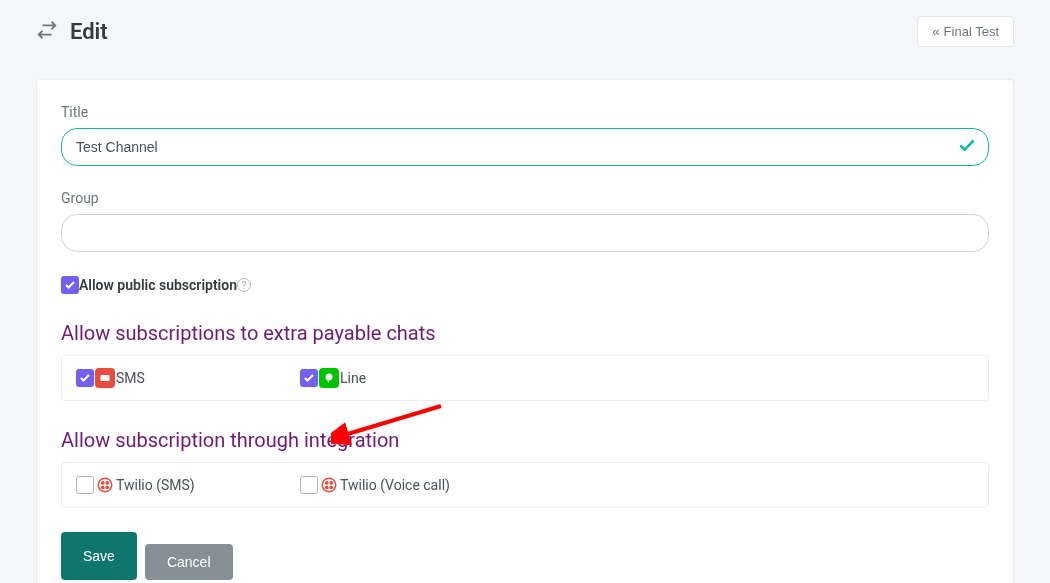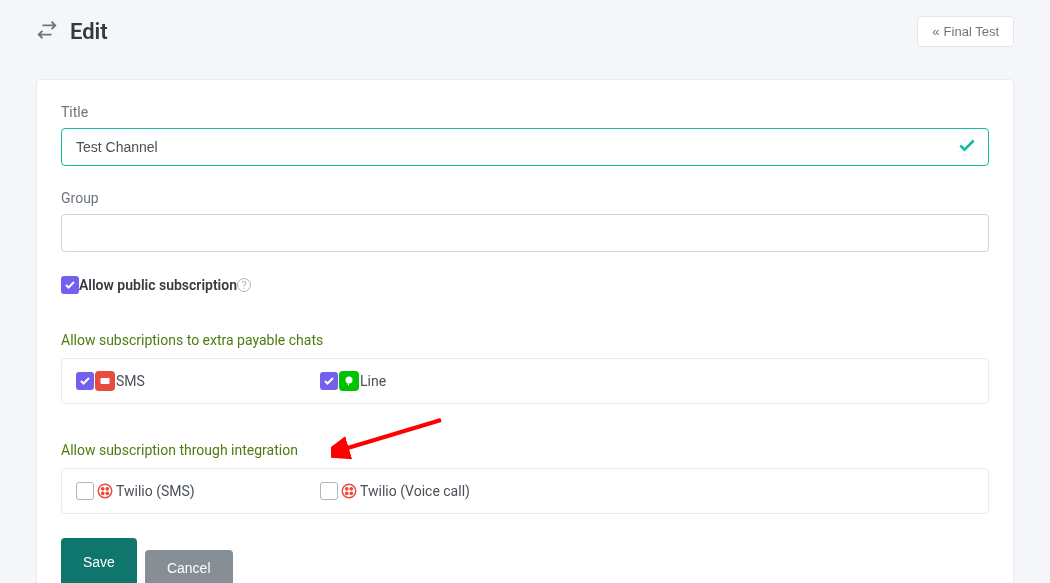--- a/index.html
+++ b/index.html
@@ -54,21 +54,21 @@
     }
     .label-bold {
       font-size: 14px;
       color: #343a40;
       font-weight: 600;
     }
     .text-input {
       width: 100%;
       padding: 10px 38px 10px 14px;
       border: 1px solid #ced4da;
-      border-radius: 4px;
+      border-radius: 16px;
       font-size: 14px;
       color: #495057;
     }
     .text-input.valid { border-color: #10bca0; }
     .input-wrap { position: relative; }
     .valid-icon {
       position: absolute;
       right: 12px;
       top: 50%;
       transform: translateY(-50%);
@@ -88,37 +88,37 @@
       align-items: center;
       justify-content: center;
       cursor: pointer;
       flex-shrink: 0;
     }
     .cb.checked { background: #7460ee; }
     .cb.unchecked { border: 1.5px solid #adb5bd; background: #fff; }
     .cb svg { stroke: #fff; }
     .help-icon { color: #adb5bd; font-size: 11px; border:1px solid #adb5bd; border-radius:50%; width:14px; height:14px; display:inline-flex; align-items:center; justify-content:center;}
     .section-label {
-      font-size: 14px;
-      color: #4d7c0f;
+      font-size: 20px;
+      color: #701a75;
       margin-bottom: 10px;
-      margin-top: 38px;
+      margin-top: 27px;
     }
     .chat-options {
       border: 1px solid #e9ecef;
       border-radius: 4px;
       display: flex;
       padding: 12px 14px;
       gap: 0;
     }
     .chat-opt {
       display: flex;
       align-items: center;
       gap: 1px;
-      width: 244px;
+      width: 224px;
     }
     .chat-opt .icon { width:20px; height:20px; display:flex; align-items:center; justify-content:center; border-radius:4px; }
     .chat-opt .txt { color: #495057; }
     .integration-wrap { position: relative; }
     .arrow {
       position: absolute;
       top: -30px;
       left: 270px;
       color: #ff0000;
     }

